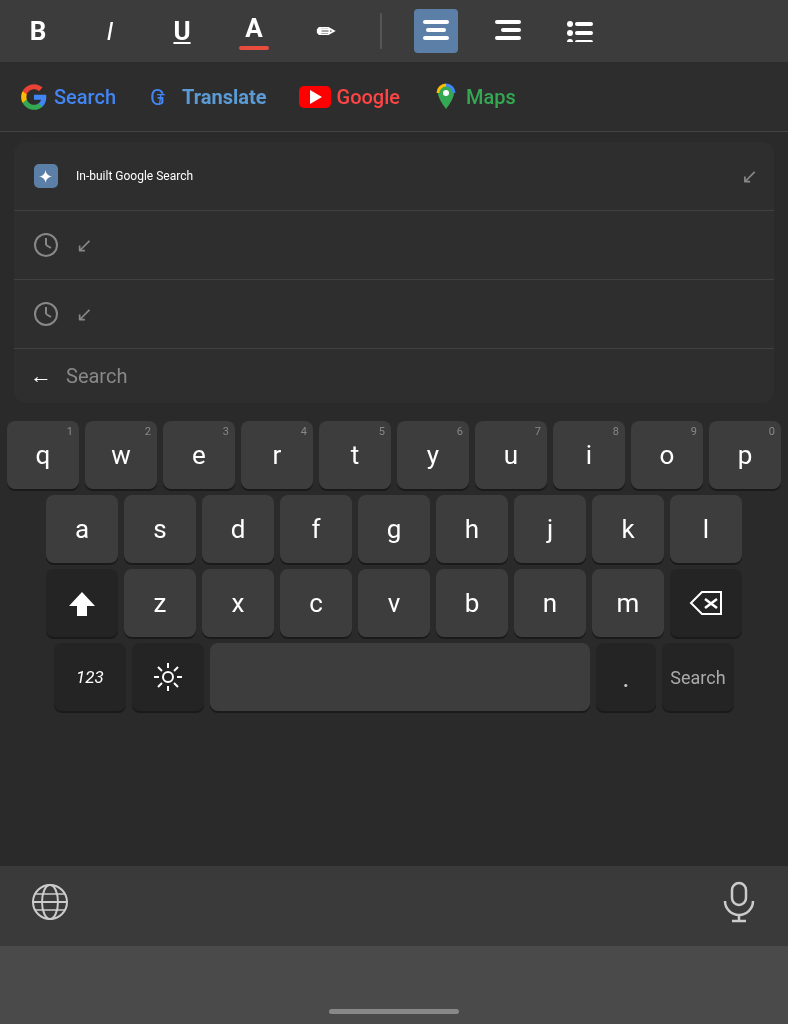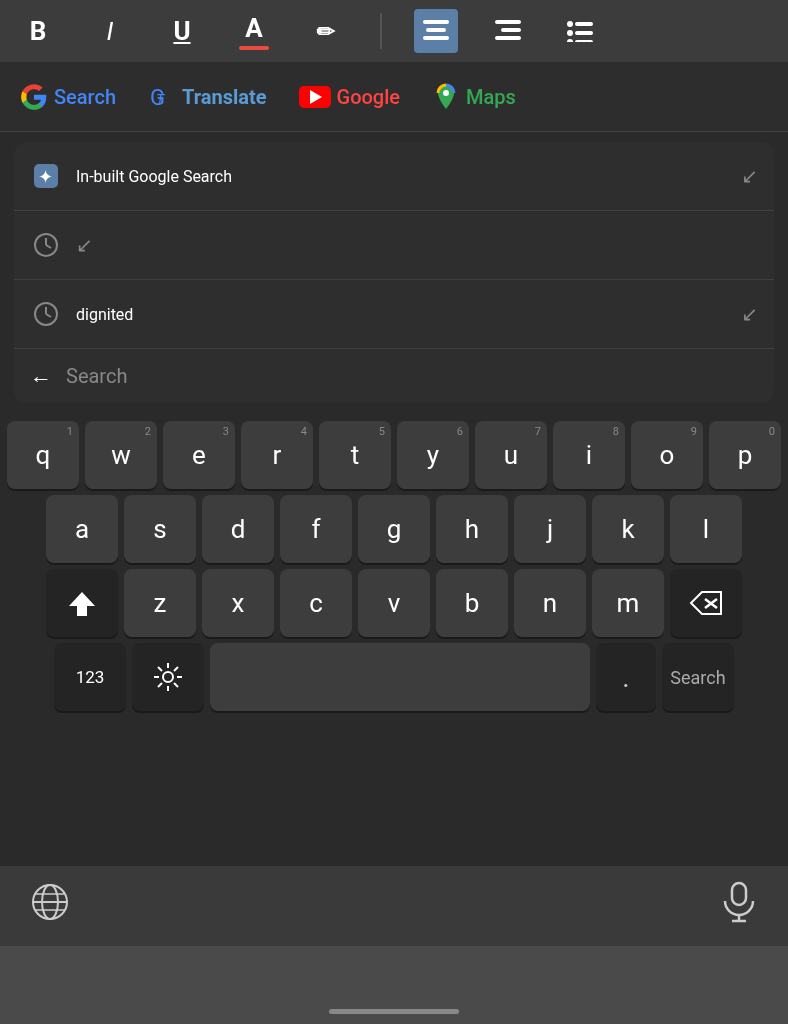--- a/index.html
+++ b/index.html
@@ -123,21 +123,21 @@
       height: 32px;
       margin-right: 14px;
       display: flex;
       align-items: center;
       justify-content: center;
       flex-shrink: 0;
     }
     .dropdown-text {
       flex: 1;
       color: #ffffff;
-      font-size: 16px;
+      font-size: 12px;
     }
     .dropdown-arrow {
       color: #888;
       font-size: 20px;
       transform: rotate(0deg);
     }
     .search-input-row {
       display: flex;
       align-items: center;
       padding: 14px 16px;
@@ -198,21 +198,21 @@
       display: flex;
       align-items: center;
       justify-content: center;
       cursor: pointer;
       height: 68px;
       box-shadow: 0 2px 0 #1a1a1a;
       font-size: 18px;
     }
     .key-shift { flex: 0 0 86px; }
     .key-backspace { flex: 0 0 86px; }
-    .key-123 { flex: 0 0 86px; font-size: 16px; }
+    .key-123 { flex: 0 0 86px; font-size: 16px; font-style: italic; }
     .key-settings { flex: 0 0 86px; }
     .key-space { flex: 1; max-width: 380px; }
     .key-period { flex: 0 0 60px; font-size: 26px; color: #ccc; }
     .key-search-btn {
       flex: 0 0 140px;
       background: #242424;
       color: #aaa;
       font-size: 18px;
     }
 
@@ -363,21 +363,20 @@
   </div>
 
   <div class="dropdown-item">
     <div class="dropdown-icon">
       <svg width="26" height="26" viewBox="0 0 26 26">
         <circle cx="13" cy="13" r="11" stroke="#888" stroke-width="2" fill="none"></circle>
         <line x1="13" y1="6" x2="13" y2="13" stroke="#888" stroke-width="2"></line>
         <line x1="13" y1="13" x2="18" y2="16" stroke="#888" stroke-width="2"></line>
       </svg>
     </div>
-    <span class="dropdown-text">dignited</span>
     <span class="dropdown-arrow">↙</span>
   </div>
 
   <div class="search-input-row">
     <span class="back-arrow">←</span>
     <span class="search-placeholder">Search</span>
   </div>
 </div>
 
 <div class="keyboard">

